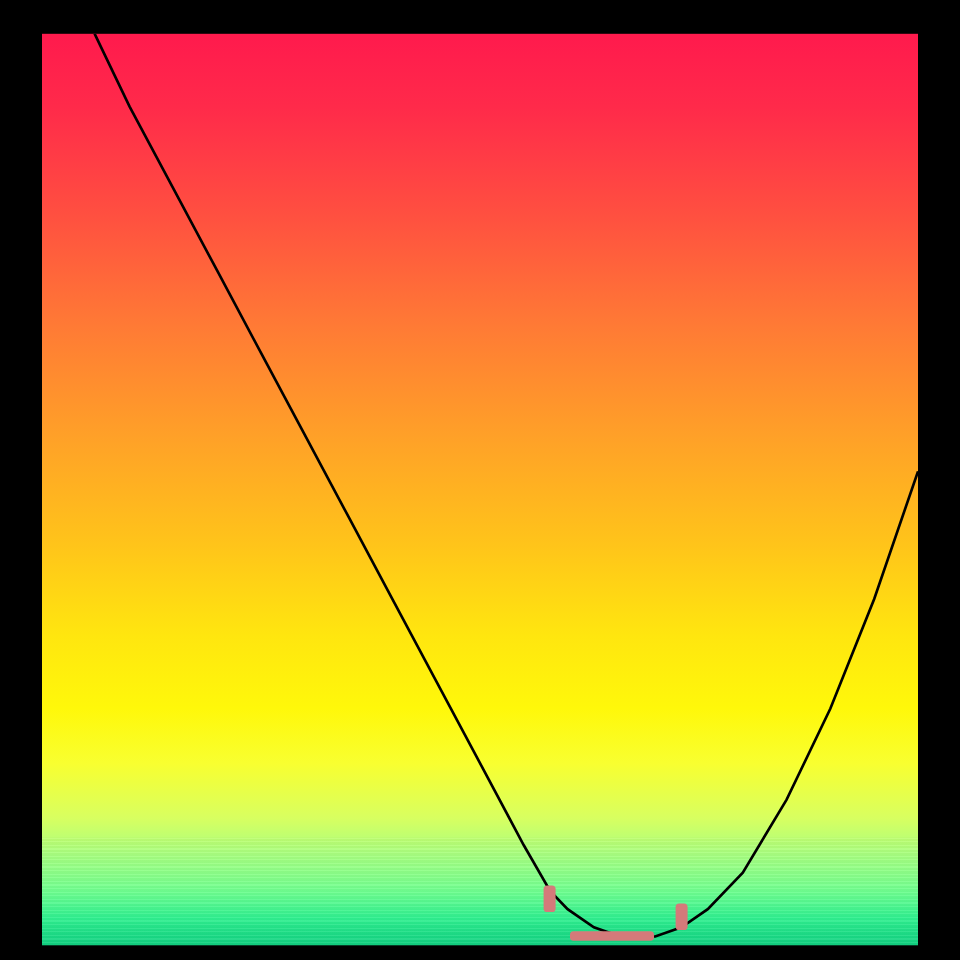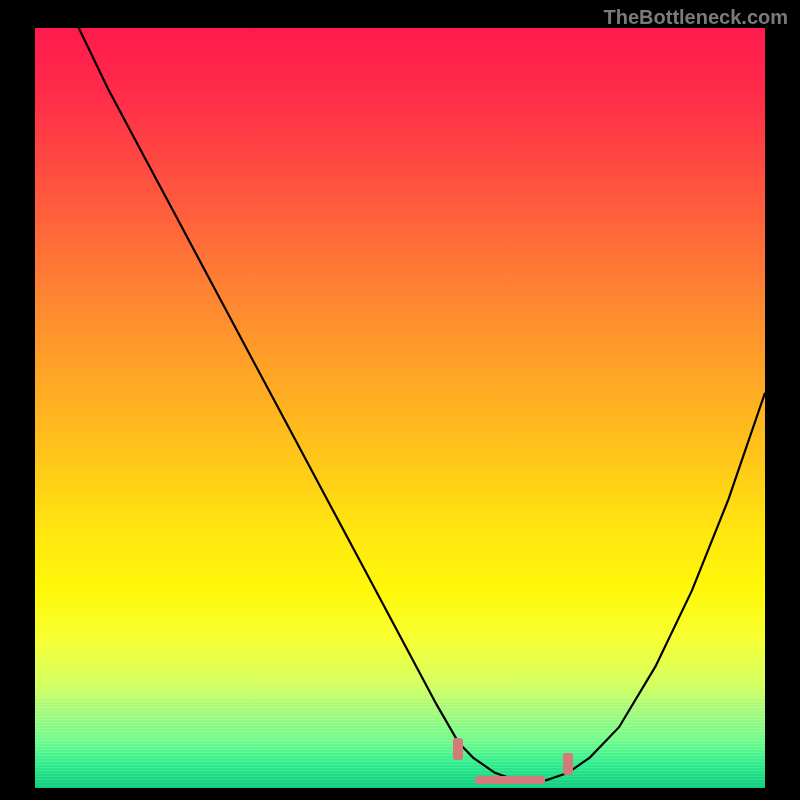--- a/index.html
+++ b/index.html
@@ -75,21 +75,20 @@
   .marker {
     position: absolute;
     background: #d47a7a;
     border-radius: 3px;
   }
 </style>
 </head>
 <body>
 
 <div class="container">
-  <div class="watermark">TheBottleneck.com</div>
   <div class="plot-area">
     <div class="gradient"></div>
     <div class="green-stripes"></div>
     <svg class="curve" viewBox="0 0 730 760" preserveAspectRatio="none">
       <path id="curve-path" fill="none" stroke="#000" stroke-width="2.2" d="M43.8,0.0 L73.0,60.8 L109.5,129.2 L146.0,197.6 L182.5,266.0 L219.0,334.4 L255.5,402.8 L292.0,471.2 L328.5,539.6 L365.0,608.0 L401.5,676.4 L423.4,714.4 L438.0,729.6 L459.9,744.8 L481.8,752.4 L511.0,752.4 L532.9,744.8 L554.8,729.6 L584.0,699.2 L620.5,638.4 L657.0,562.4 L693.5,471.2 L730.0,364.8 "></path>
     </svg>
     <div id="markers">
         <div class="marker" style="left: 418.4px; top: 710px; width: 10px; height: 22px;"></div>
         <div class="marker" style="left: 439.5px; top: 748.4px; width: 70px; height: 8px;"></div>
         <div class="marker" style="left: 527.9px; top: 725.2px; width: 10px; height: 22px;"></div>

